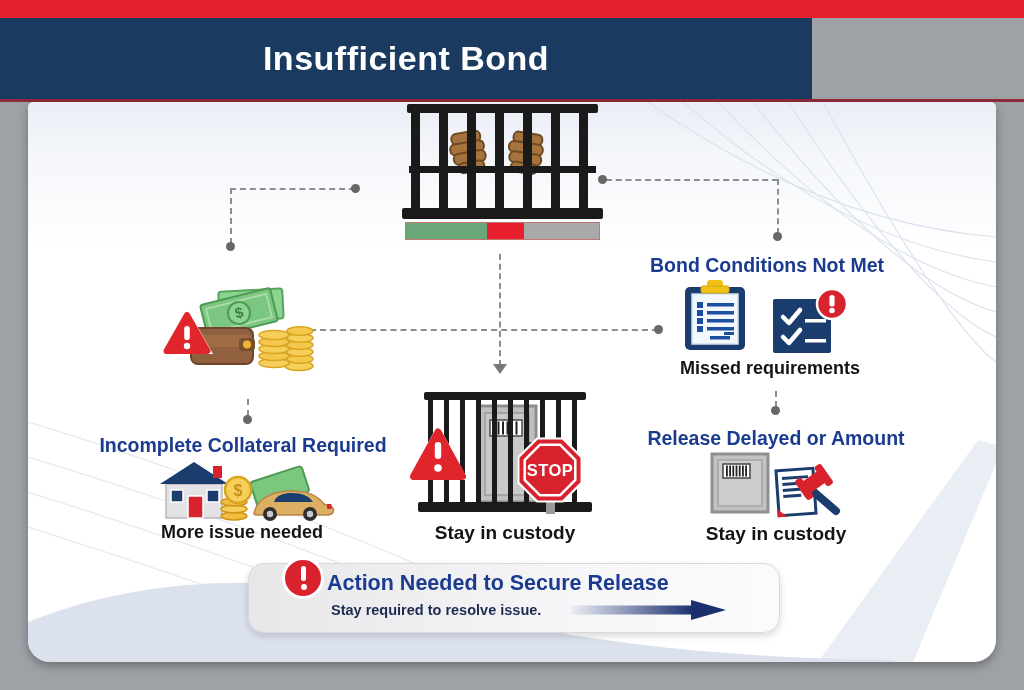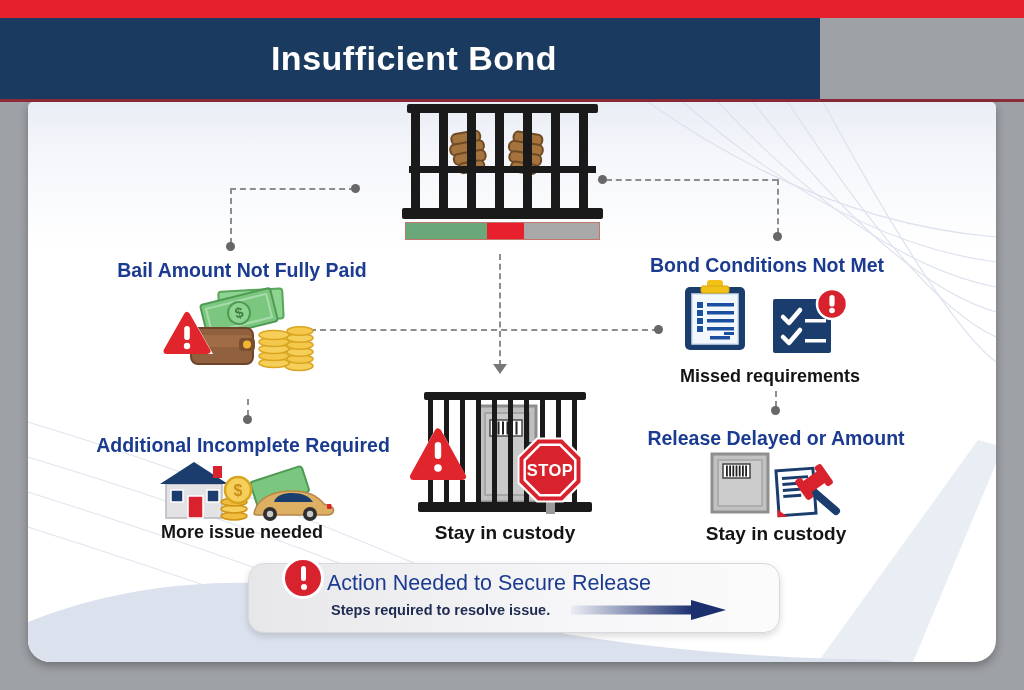--- a/index.html
+++ b/index.html
@@ -2,21 +2,21 @@
 <html><head>
 <meta charset="utf-8">
 <style>
   html,body{margin:0;padding:0;}
   body{background:#9EA1A6;font-family:"Liberation Sans","DejaVu Sans",sans-serif;}
   #stage{position:relative;width:1024px;height:690px;background:#9EA1A6;overflow:hidden;}
 
   
   .band-red{position:absolute;left:0;top:0;width:1024px;height:18px;background:#E5212E;}
   .header{position:absolute;left:0;top:18px;width:812px;height:81px;background:#1B3A5F;
-          display:flex;align-items:center;justify-content:center;padding-left:8px;}
+          display:flex;align-items:center;justify-content:center;}
   .header h1{margin:0;color:#FFFFFF;font-size:34px;font-weight:bold;letter-spacing:.5px;}
   .header-underline{position:absolute;left:0;top:99px;width:1024px;height:3px;background:#8C2B3A;}
 
   
   .card{position:absolute;left:28px;top:102px;width:968px;height:560px;
         background:linear-gradient(180deg,#E9EDF5 0%,#F4F6FA 9%,#FFFFFF 26%);
         border-radius:5px 5px 22px 22px;overflow:hidden;box-shadow:0 4px 10px rgba(0,0,0,.30);}
   .deco{position:absolute;left:0;top:0;}
 
   
@@ -44,21 +44,21 @@
   .progress div{height:100%;}
 
   
   .banner{position:absolute;left:220px;top:461px;width:530px;height:68px;border-radius:16px;
           background:linear-gradient(90deg,#E7E7E9 0%,#F6F6F8 60%,#FBFBFC 100%);
           border:1px solid #D8D8DD;box-shadow:0 3px 7px rgba(0,0,0,.15);}
   .excl-circle{position:absolute;left:33px;top:-7px;width:42px;height:42px;border-radius:50%;
                background:#D8232E;border:3px solid #FFFFFF;box-sizing:border-box;}
   .excl-bar{position:absolute;left:16px;top:6px;width:5px;height:15px;border-radius:3px;background:#FFFFFF;}
   .excl-dot{position:absolute;left:15.5px;top:24px;width:6px;height:6px;border-radius:50%;background:#FFFFFF;}
-  .banner-title{position:absolute;left:78px;top:7px;color:#1A3B8F;font-size:21.5px;font-weight:normal;}
+  .banner-title{position:absolute;left:78px;top:7px;color:#1A3B8F;font-size:21.5px;font-weight:bold;}
   .banner-sub{position:absolute;left:82px;top:38px;color:#1E2B50;font-size:14.5px;font-weight:bold;}
   .banner-arrow{position:absolute;left:322px;top:36px;}
 </style>
 </head>
 <body>
 
 <div id="stage">
 
   <div class="band-red"></div>
   <div class="header">
@@ -136,21 +136,20 @@
     <div class="arrow-down" style="left:465px;top:262px;"></div>
     <div class="h-dash" style="left:282px;top:227px;width:348px;"></div>
     <div class="dot" style="left:626px;top:223px;"></div>
 
     <div class="v-dash" style="left:219px;top:297px;height:17px;"></div>
     <div class="dot" style="left:215px;top:313px;"></div>
 
     <div class="v-dash" style="left:747px;top:289px;height:16px;"></div>
     <div class="dot" style="left:743px;top:304px;"></div>
 
-    <div class="heading" style="left:29px;top:157px;width:370px;">Bail Amount Not Fully Paid</div>
 
     <svg style="position:absolute;left:133px;top:184px;" width="156" height="88" viewBox="0 0 156 88">
       <g transform="rotate(-3 92 20)">
         <rect x="58" y="4" width="64" height="30" rx="3" fill="#8ED491" stroke="#57A65C" stroke-width="2"></rect>
       </g>
       <g transform="rotate(-14 78 27)">
         <rect x="42" y="10" width="72" height="34" rx="3" fill="#7CC780" stroke="#4F9B54" stroke-width="2"></rect>
         <rect x="47" y="15" width="62" height="24" fill="none" stroke="#A8DBAA" stroke-width="2"></rect>
         <circle cx="78" cy="27" r="11" fill="#8ED491" stroke="#4F9B54" stroke-width="2"></circle>
         <text x="78" y="32" text-anchor="middle" font-size="15" font-weight="bold" fill="#3E7F42" font-family="Liberation Sans, DejaVu Sans, sans-serif">$</text>
@@ -176,21 +175,21 @@
       </g>
       <g>
         <path d="M26,22 L52,68 L0,68 Z" fill="#FFFFFF"></path>
         <path d="M26,29 L46.5,65 L5.5,65 Z" fill="#E0262C" stroke="#E0262C" stroke-width="6" stroke-linejoin="round"></path>
         <rect x="23.2" y="40" width="5.6" height="14" rx="2.8" fill="#FFFFFF"></rect>
         <circle cx="26" cy="60" r="3.2" fill="#FFFFFF"></circle>
       </g>
     </svg>
 
 
-    <div class="heading" style="left:30px;top:332px;width:370px;">Additional Incomplete Required</div>
+    <div class="heading" style="left:30px;top:332px;width:370px;">Incomplete Collateral Required</div>
 
     <svg style="position:absolute;left:130px;top:356px;" width="180" height="64" viewBox="0 0 180 64">
       <g transform="rotate(-18 120 30)">
         <rect x="95" y="16" width="54" height="27" rx="3" fill="#7CC780" stroke="#4F9B54" stroke-width="2"></rect>
       </g>
       <g>
         <rect x="8" y="26" width="56" height="34" fill="#E3E3E6" stroke="#B9B9BD" stroke-width="1.5"></rect>
         <path d="M2,26 L36,4 L70,26 Z" fill="#1B3D6E"></path>
         <rect x="55" y="8" width="9" height="12" fill="#D8232E"></rect>
         <rect x="30" y="38" width="15" height="22" fill="#D8232E" stroke="#FFFFFF" stroke-width="1.5"></rect>
@@ -292,21 +291,21 @@
       </g>
       <rect x="32" y="30" width="21" height="3.5" fill="#FFFFFF"></rect>
       <rect x="32" y="50" width="21" height="3.5" fill="#FFFFFF"></rect>
       <g>
         <circle cx="59" cy="15" r="15" fill="#D8232E" stroke="#FFFFFF" stroke-width="2.5"></circle>
         <rect x="56.4" y="6" width="5.2" height="11.5" rx="2.6" fill="#FFFFFF"></rect>
         <circle cx="59" cy="21.5" r="2.8" fill="#FFFFFF"></circle>
       </g>
     </svg>
 
-    <div class="caption" style="left:592px;top:256px;width:300px;margin-top:8px;">Missed requirements</div>
+    <div class="caption" style="left:592px;top:256px;width:300px;">Missed requirements</div>
 
     <div class="heading" style="left:573px;top:325px;width:350px;">Release Delayed or Amount</div>
 
     <svg style="position:absolute;left:682px;top:350px;" width="60" height="62" viewBox="0 0 60 62">
       <rect x="2" y="2" width="56" height="58" fill="#C2C2C2" stroke="#8F8F8F" stroke-width="3"></rect>
       <rect x="8" y="8" width="44" height="46" fill="#CCCCCC" stroke="#ADADAD" stroke-width="2"></rect>
       <rect x="13" y="12" width="27" height="14" fill="#FFFFFF" stroke="#444444" stroke-width="1.5"></rect>
       <g fill="#222222">
         <rect x="16" y="13.5" width="1.8" height="11"></rect>
           <rect x="19.2" y="13.5" width="1.8" height="11"></rect>
@@ -339,21 +338,21 @@
     </svg>
 
     <div class="caption" style="left:598px;top:421px;width:300px;font-size:19px;">Stay in custody</div>
 
     <div class="banner">
       <div class="excl-circle">
         <div class="excl-bar"></div>
         <div class="excl-dot"></div>
       </div>
       <div class="banner-title">Action Needed to Secure Release</div>
-      <div class="banner-sub">Steps required to resolve issue.</div>
+      <div class="banner-sub">Stay required to resolve issue.</div>
       <svg class="banner-arrow" width="155" height="20" viewBox="0 0 155 20">
         <defs>
           <linearGradient id="ag" x1="0" y1="0" x2="1" y2="0">
             <stop offset="0" stop-color="#ECEDF4"></stop>
             <stop offset="1" stop-color="#1B2F6E"></stop>
           </linearGradient>
         </defs>
         <rect x="0" y="5.5" width="122" height="9" fill="url(#ag)"></rect>
         <polygon points="120,0 155,10 120,20" fill="#1B2F6E"></polygon>
       </svg>

